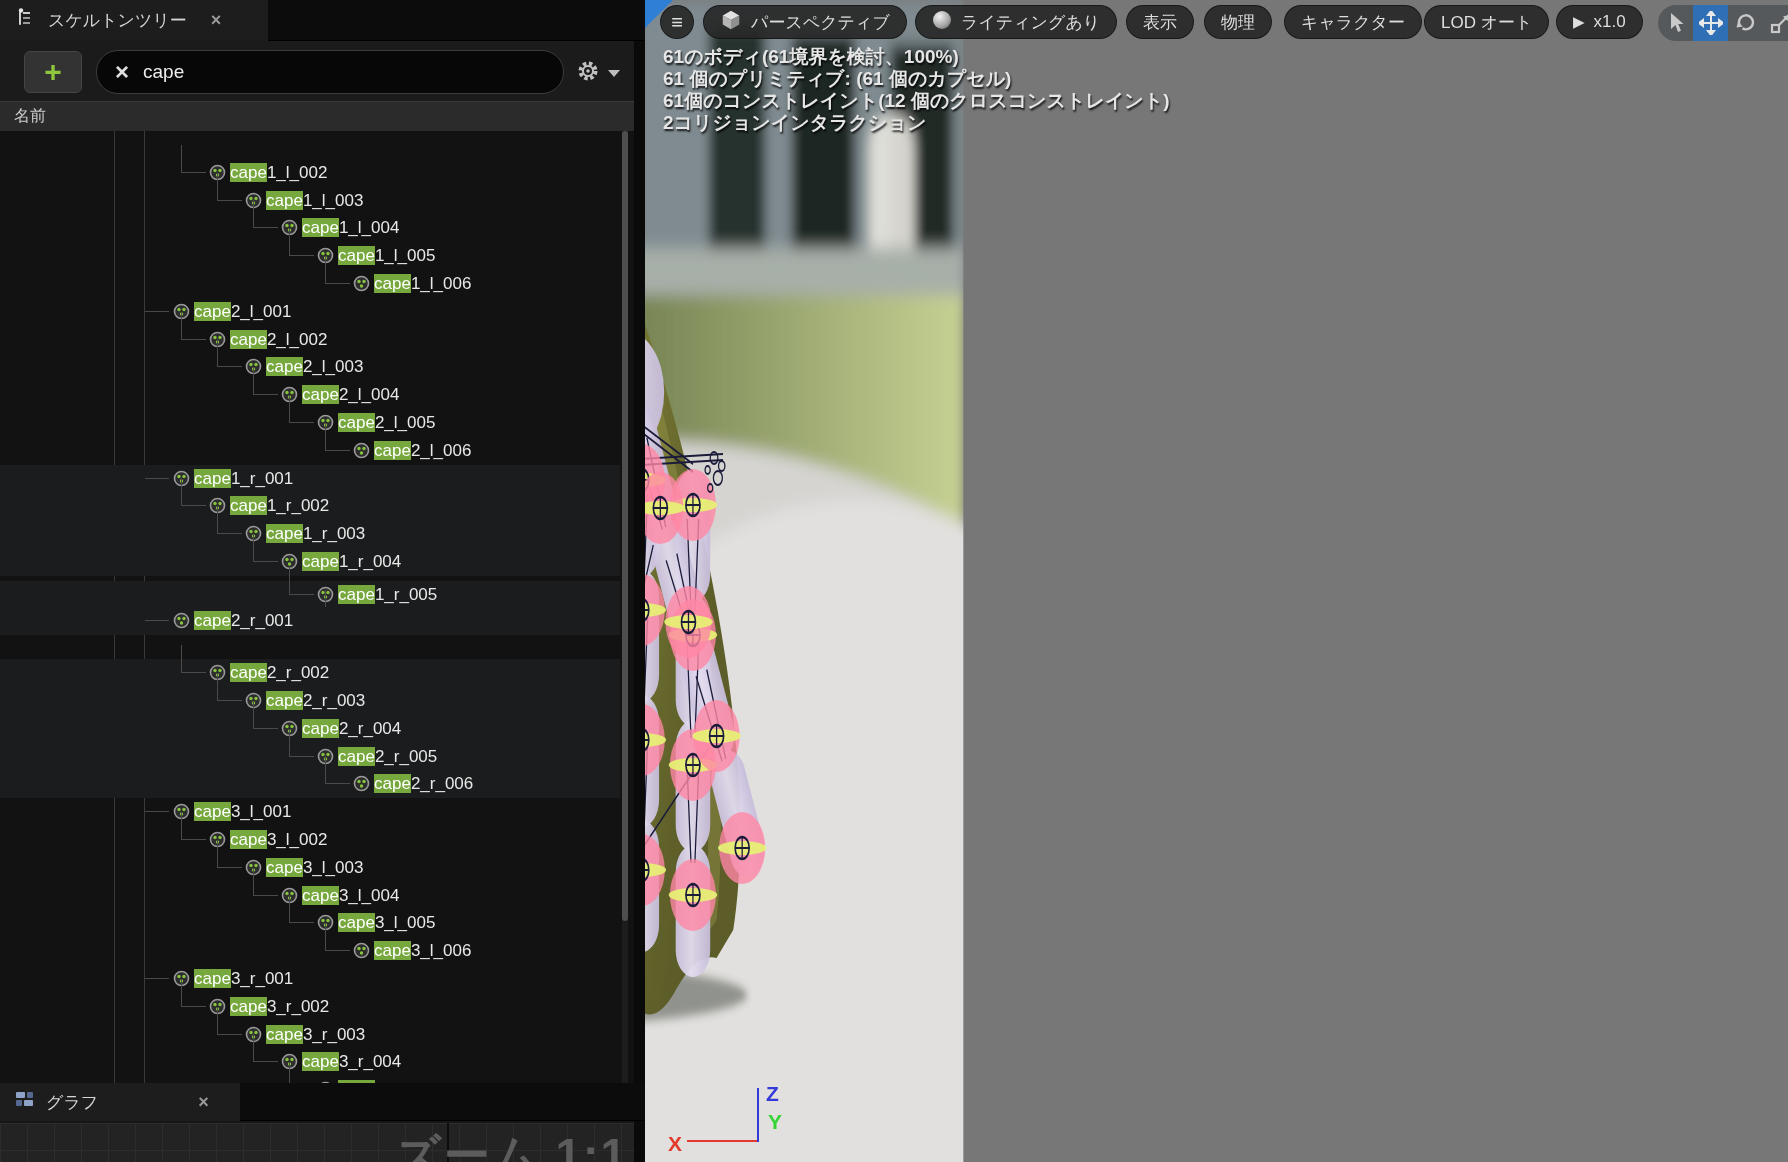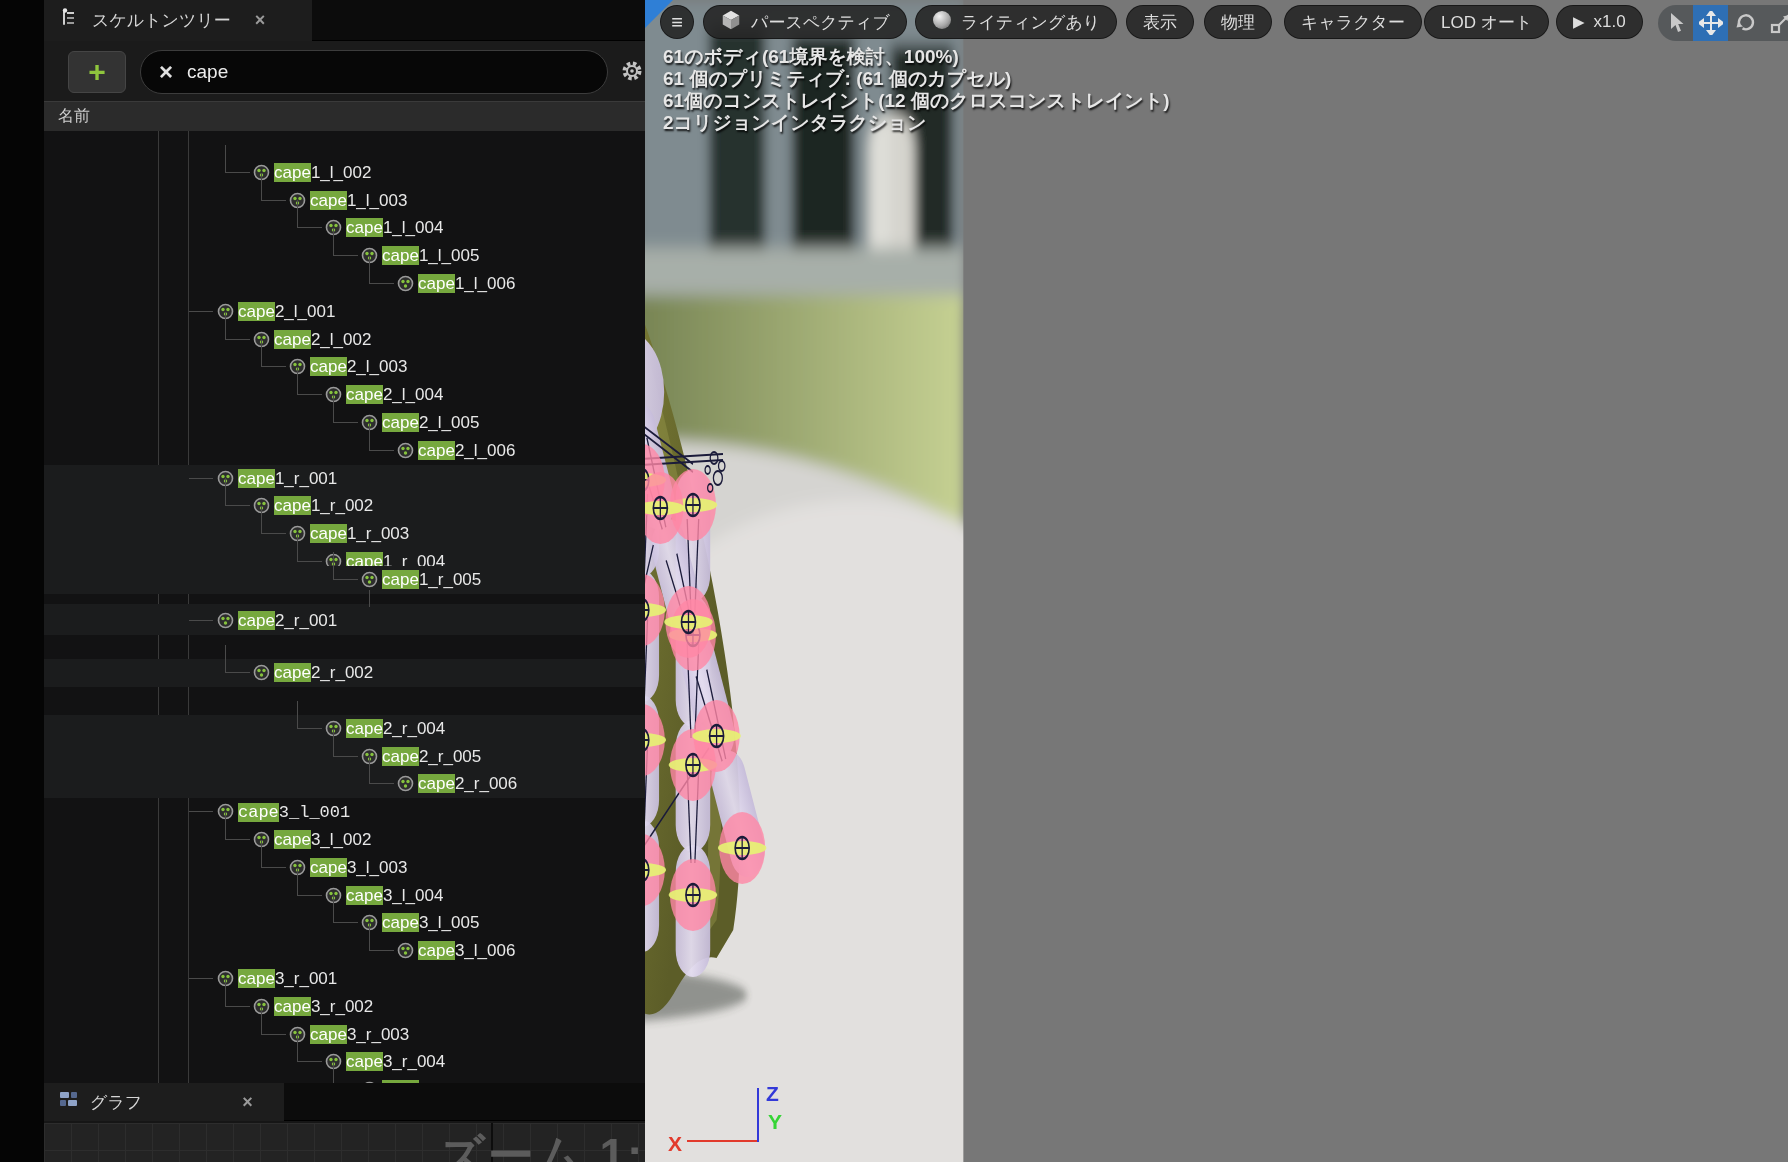--- a/index.html
+++ b/index.html
@@ -1,20 +1,20 @@
 <!DOCTYPE html>
 <html><head>
 <meta charset="utf-8">
 <style>
   * { margin:0; padding:0; box-sizing:border-box; }
   html,body { background:#050505; font-family:"Liberation Sans","DejaVu Sans",sans-serif; }
   #app { position:relative; width:1788px; height:1162px; overflow:hidden; background:#050505; }
 
   
-  #left-col { position:absolute; left:0; top:0; width:697px; height:1162px; background:#0a0a0a;margin-left:44px; }
+  #left-col { position:absolute; left:0; top:0; width:697px; height:1162px; background:#0a0a0a; }
   .tabbar { position:absolute; left:0; width:645px; height:41px; background:#0c0c0c; border-bottom:1px solid #000; }
   .tab { position:absolute; left:0; top:0; height:41px; display:flex; align-items:center; gap:10px;
          padding:0 16px; background:#1d1d1d; color:#d6d6d6; font-size:17px; }
   .tab .close { color:#9a9a9a; font-size:18px; font-weight:bold; margin-left:14px; cursor:pointer; }
   #tree-toolbar { position:absolute; left:0; top:41px; width:634px; height:60px; background:#1b1b1b; }
   #add-btn { position:absolute; left:24px; top:10px; width:58px; height:42px; background:#333333; border:1px solid #454545;
              border-radius:6px; color:#8fc63d; font-size:30px; font-weight:bold; display:flex; align-items:center; justify-content:center; }
   #search-pill { position:absolute; left:96px; top:9px; width:468px; height:44px; background:#070707; border:1px solid #3c3c3c;
                  border-radius:22px; display:flex; align-items:center; padding:0 18px; gap:14px; }
   #search-pill .clear-x { color:#e0e0e0; font-size:24px; font-weight:bold; line-height:1; }
@@ -268,21 +268,21 @@
           <span class="conn" style="left:253px;top:-14px;width:1px;height:27px"></span>
           <span class="conn" style="left:253px;top:13px;width:25px;height:1px"></span>
           <span class="bicon" style="left:281px;top:5px"><svg width="17" height="17" viewBox="0 0 17 17">
               <circle cx="8.5" cy="8.5" r="7" fill="#2d2d2d" stroke="#9a9a9a" stroke-width="1.6"></circle>
               <circle cx="6" cy="6.5" r="1.7" fill="#86c23e"></circle>
               <circle cx="11" cy="6.5" r="1.7" fill="#86c23e"></circle>
               <circle cx="8.5" cy="11" r="1.7" fill="#86c23e"></circle>
             </svg></span>
           <span class="nm" style="left:302px"><span class="hl">cape</span><span>1_r_004</span></span>
         </div>
-        <div class="trow band" style="top: 435px; text-align: center;">
+        <div class="trow band" style="top: 450px; text-align: center;">
           <span class="conn" style="left:289px;top:-14px;width:1px;height:27px"></span>
           <span class="conn" style="left:289px;top:13px;width:25px;height:1px"></span>
           <span class="bicon" style="left:317px;top:5px"><svg width="17" height="17" viewBox="0 0 17 17">
               <circle cx="8.5" cy="8.5" r="7" fill="#2d2d2d" stroke="#9a9a9a" stroke-width="1.6"></circle>
               <circle cx="6" cy="6.5" r="1.7" fill="#86c23e"></circle>
               <circle cx="11" cy="6.5" r="1.7" fill="#86c23e"></circle>
               <circle cx="8.5" cy="11" r="1.7" fill="#86c23e"></circle>
             </svg></span>
           <span class="nm" style="left:338px"><span class="hl">cape</span><span>1_r_005</span></span>
         </div>
@@ -311,20 +311,31 @@
           <span class="conn" style="left:181px;top:-14px;width:1px;height:27px"></span>
           <span class="conn" style="left:181px;top:13px;width:25px;height:1px"></span>
           <span class="bicon" style="left:209px;top:5px"><svg width="17" height="17" viewBox="0 0 17 17">
               <circle cx="8.5" cy="8.5" r="7" fill="#2d2d2d" stroke="#9a9a9a" stroke-width="1.6"></circle>
               <circle cx="6" cy="6.5" r="1.7" fill="#86c23e"></circle>
               <circle cx="11" cy="6.5" r="1.7" fill="#86c23e"></circle>
               <circle cx="8.5" cy="11" r="1.7" fill="#86c23e"></circle>
             </svg></span>
           <span class="nm" style="left:230px"><span class="hl">cape</span><span>2_r_002</span></span>
         </div>
+        <div class="trow band" style="top: 556px;">
+          <span class="conn" style="left:217px;top:-14px;width:1px;height:27px"></span>
+          <span class="conn" style="left:217px;top:13px;width:25px;height:1px"></span>
+          <span class="bicon" style="left:245px;top:5px"><svg width="17" height="17" viewBox="0 0 17 17">
+              <circle cx="8.5" cy="8.5" r="7" fill="#2d2d2d" stroke="#9a9a9a" stroke-width="1.6"></circle>
+              <circle cx="6" cy="6.5" r="1.7" fill="#86c23e"></circle>
+              <circle cx="11" cy="6.5" r="1.7" fill="#86c23e"></circle>
+              <circle cx="8.5" cy="11" r="1.7" fill="#86c23e"></circle>
+            </svg></span>
+          <span class="nm" style="left:266px"><span class="hl">cape</span><span>2_r_003</span></span>
+        </div>
         <div class="trow band" style="top: 583.8px;">
           <span class="conn" style="left:253px;top:-14px;width:1px;height:27px"></span>
           <span class="conn" style="left:253px;top:13px;width:25px;height:1px"></span>
           <span class="bicon" style="left:281px;top:5px"><svg width="17" height="17" viewBox="0 0 17 17">
               <circle cx="8.5" cy="8.5" r="7" fill="#2d2d2d" stroke="#9a9a9a" stroke-width="1.6"></circle>
               <circle cx="6" cy="6.5" r="1.7" fill="#86c23e"></circle>
               <circle cx="11" cy="6.5" r="1.7" fill="#86c23e"></circle>
               <circle cx="8.5" cy="11" r="1.7" fill="#86c23e"></circle>
             </svg></span>
           <span class="nm" style="left:302px"><span class="hl">cape</span><span>2_r_004</span></span>
@@ -344,21 +355,21 @@
           <span class="conn" style="left:325px;top:-14px;width:1px;height:27px"></span>
           <span class="conn" style="left:325px;top:13px;width:25px;height:1px"></span>
           <span class="bicon" style="left:353px;top:5px"><svg width="17" height="17" viewBox="0 0 17 17">
               <circle cx="8.5" cy="8.5" r="7" fill="#2d2d2d" stroke="#9a9a9a" stroke-width="1.6"></circle>
               <circle cx="6" cy="6.5" r="1.7" fill="#86c23e"></circle>
               <circle cx="11" cy="6.5" r="1.7" fill="#86c23e"></circle>
               <circle cx="8.5" cy="11" r="1.7" fill="#86c23e"></circle>
             </svg></span>
           <span class="nm" style="left:374px"><span class="hl">cape</span><span>2_r_006</span></span>
         </div>
-        <div class="trow" style="top: 667.2px; font-family: Liberation Mono, monospace;">
+        <div class="trow" style="top: 667.2px;">
           <span class="conn" style="left:145px;top:13px;width:24px;height:1px"></span>
           <span class="bicon" style="left:173px;top:5px"><svg width="17" height="17" viewBox="0 0 17 17">
               <circle cx="8.5" cy="8.5" r="7" fill="#2d2d2d" stroke="#9a9a9a" stroke-width="1.6"></circle>
               <circle cx="6" cy="6.5" r="1.7" fill="#86c23e"></circle>
               <circle cx="11" cy="6.5" r="1.7" fill="#86c23e"></circle>
               <circle cx="8.5" cy="11" r="1.7" fill="#86c23e"></circle>
             </svg></span>
           <span class="nm" style="left:194px"><span class="hl">cape</span><span>3_l_001</span></span>
         </div>
         <div class="trow" style="top: 695px;">

